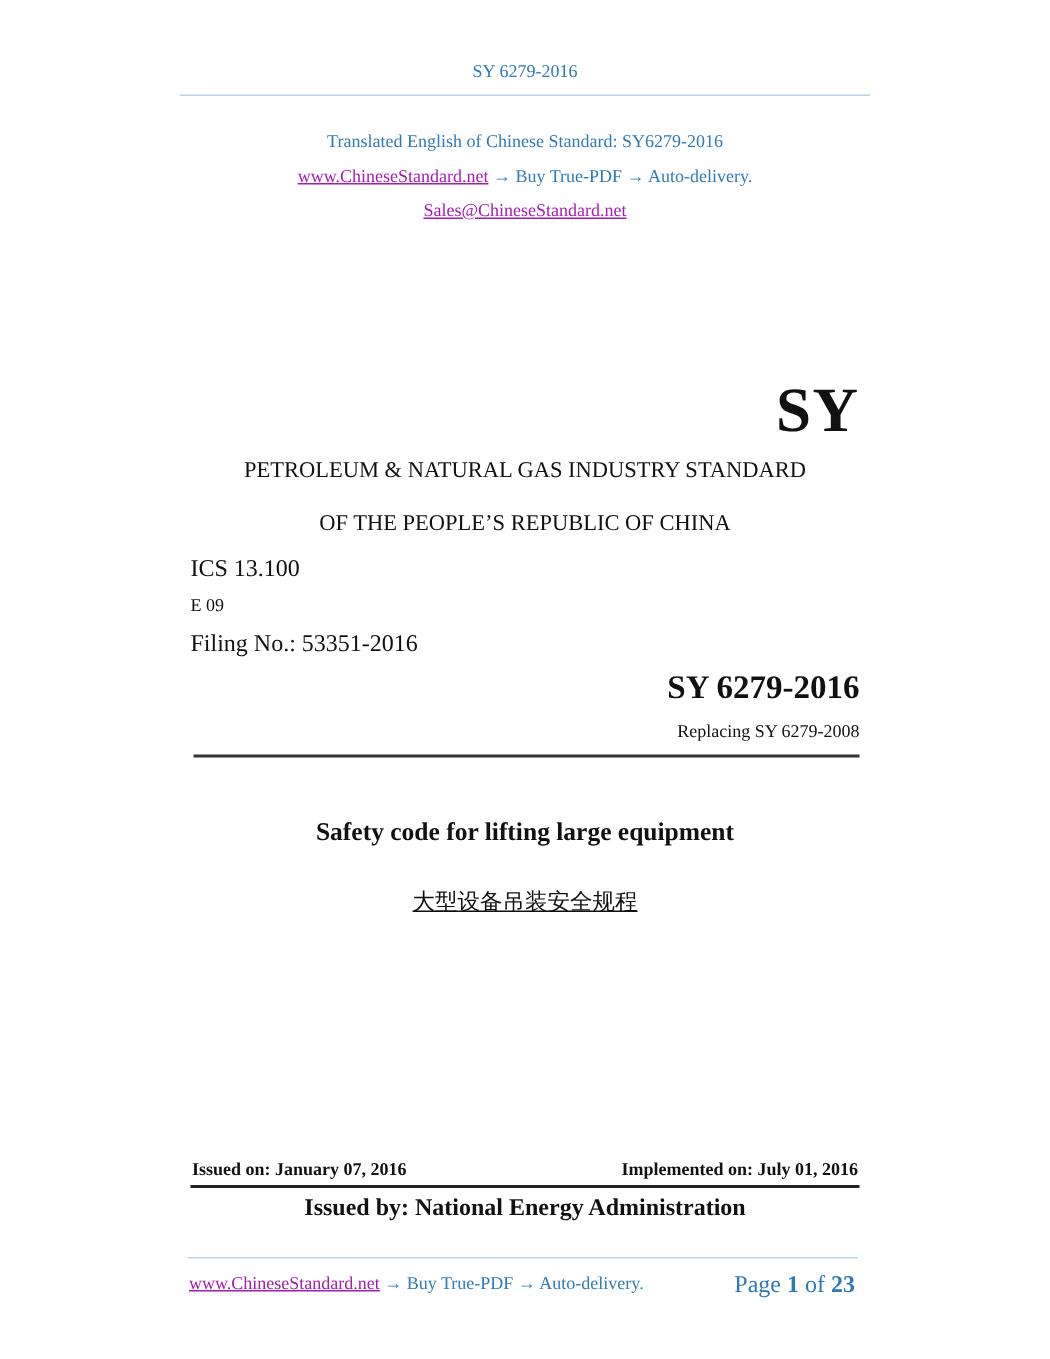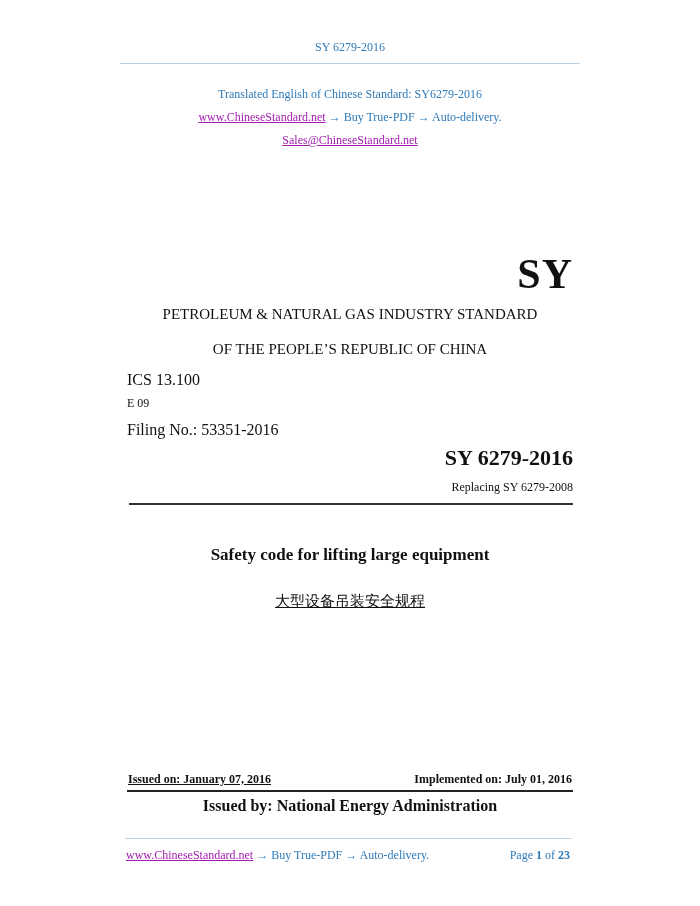--- a/index.html
+++ b/index.html
@@ -37,27 +37,27 @@
 <div class="abs" style="left:127px; top:396px; font-size:12px;">E 09</div>
 <div class="abs" style="left:127px; top:421px; font-size:16px;">Filing No.: 53351-2016</div>
 
 <div class="abs bold" style="right:127px; top:445px; font-size:22px;">SY 6279-2016</div>
 <div class="abs" style="right:127px; top:480px; font-size:12px;">Replacing SY 6279-2008</div>
 <div class="hr-dark" style="left:129px; top:503px; width:444px;"></div>
 
 <div class="abs center bold" style="top:545px; font-size:17px;">Safety code for lifting large equipment</div>
 <div class="abs center" style="top:592px; font-size:15px; font-family:'DejaVu Sans', sans-serif;text-decoration:underline;">大型设备吊装安全规程</div>
 
-<div class="abs bold" style="left:128px; top:772px; font-size:12px;text-decoration:underline;">Issued on: January 07, 2016</div>
+<div class="abs bold" style="left:128px; top:772px; font-size:12px;">Issued on: January 07, 2016</div>
 <div class="abs bold" style="right:128px; top:772px; font-size:12px;">Implemented on: July 01, 2016</div>
 <div class="hr-dark-thin" style="left:127px; top:790px; width:446px;"></div>
 <div class="abs center bold" style="top:797px; font-size:16px;">Issued by: National Energy Administration</div>
 
 <div class="hr-blue" style="left:125px; top:838px; width:447px;"></div>
 <div class="abs blue" style="left:126px; top:848px; font-size:12px;">
   <span class="link">www.ChineseStandard.net</span><span> → Buy True-PDF → Auto-delivery.</span>
 </div>
-<div class="abs blue" style="right:130px; top:848px; font-size:12px;">
+<div class="abs blue" style="right:130px; top:848px; font-size:16px;">
   <span>Page</span>
   <span class="bold">1</span>
   <span>of</span>
   <span class="bold">23</span>
 </div>
 
 </body></html>

